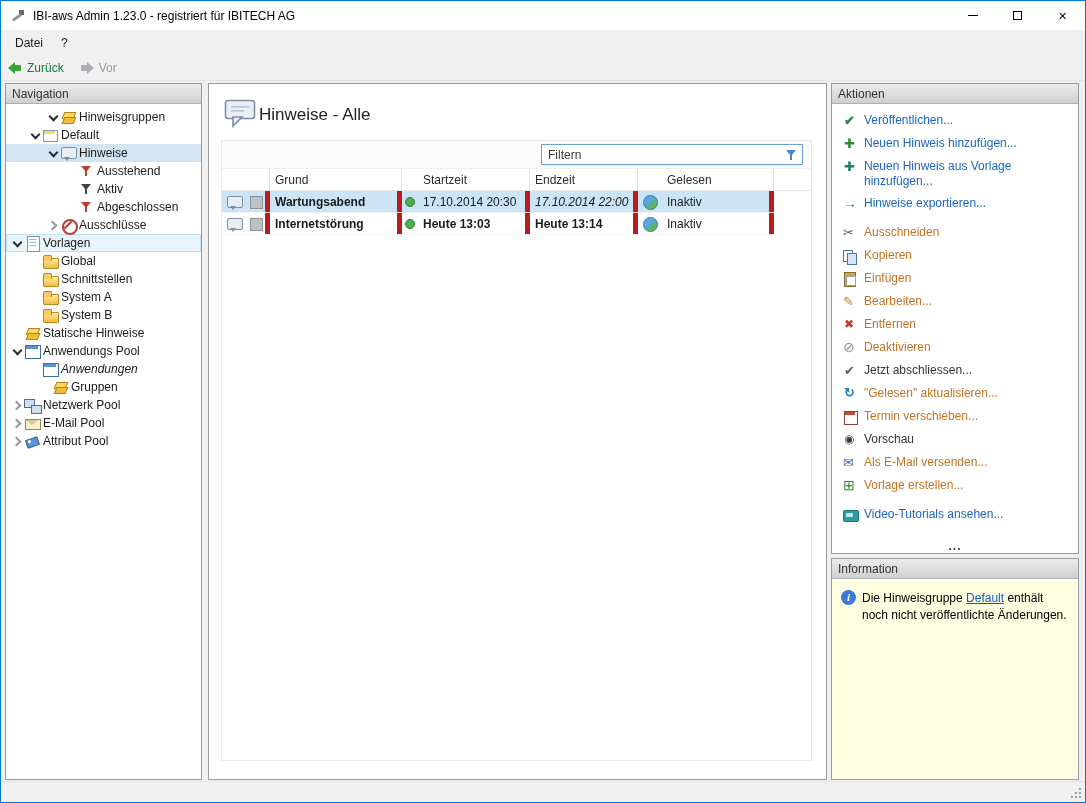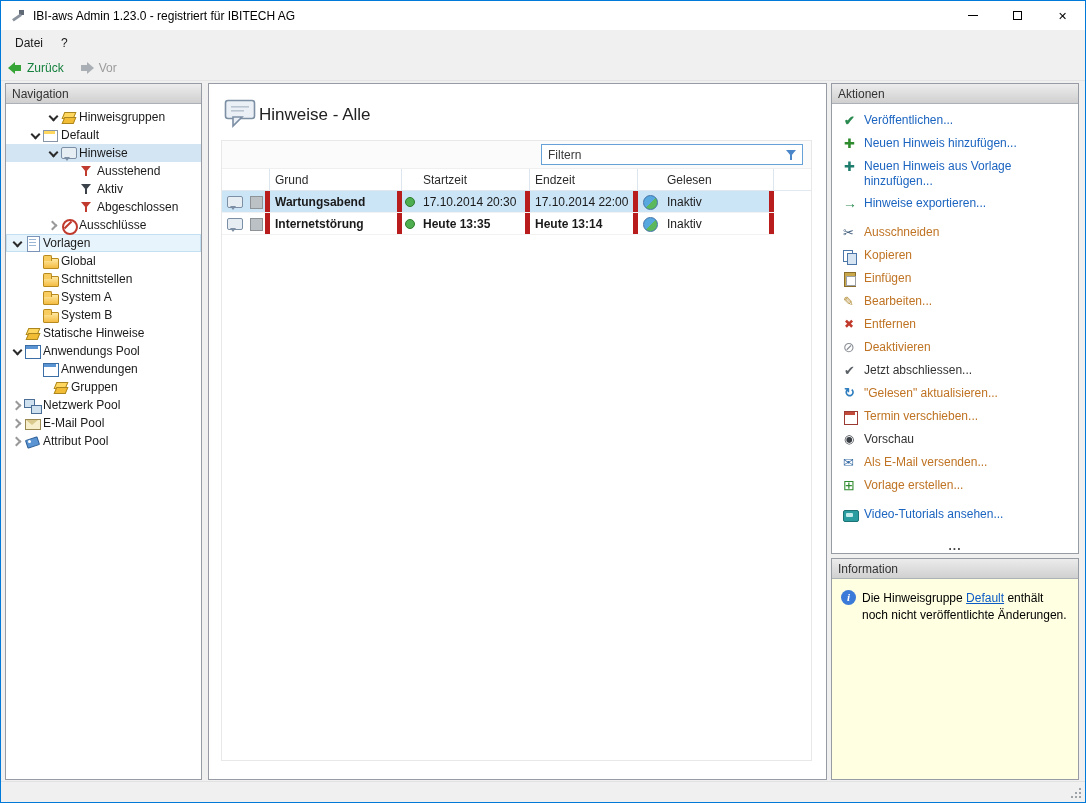--- a/index.html
+++ b/index.html
@@ -284,21 +284,21 @@
         <div class="tree-row" data-name="tree-item-statische-hinweise" style="padding-left: 4px;">
           <span class="expander none" data-name="expander-spacer"></span>
           <span class="icon" data-name="statische-hinweise-stack-icon"></span>
           <span class="tree-label" data-name="tree-item-label">Statische Hinweise</span>
         </div>
         <div class="tree-row" data-name="tree-item-anwendungs-pool" style="padding-left: 4px;">
           <span class="expander expanded" data-name="chevron-down-icon"></span>
           <span class="icon" data-name="anwendungs-pool-icon"></span>
           <span class="tree-label" data-name="tree-item-label">Anwendungs Pool</span>
         </div>
-        <div class="tree-row" data-name="tree-item-anwendungen" style="padding-left: 22px;">
+        <div class="tree-row" data-name="tree-item-anwendungen" style="padding-left: 22px; font-style: italic;">
           <span class="expander none" data-name="expander-spacer"></span>
           <span class="icon" data-name="anwendungen-icon"></span>
           <span class="tree-label" data-name="tree-item-label">Anwendungen</span>
         </div>
         <div class="tree-row" data-name="tree-item-gruppen" style="padding-left: 32px;">
           <span class="expander none" data-name="expander-spacer"></span>
           <span class="icon" data-name="gruppen-stack-icon"></span>
           <span class="tree-label" data-name="tree-item-label">Gruppen</span>
         </div>
         <div class="tree-row" data-name="tree-item-netzwerk-pool" style="padding-left: 4px;">
@@ -355,38 +355,38 @@
               <span class="icon" data-name="hint-row-icon"></span>
             </div>
             <div class="td center sep" data-name="cell-row-flag-icon" style="width: 24px;">
               <span class="icon" data-name="row-flag-icon"></span>
             </div>
             <div class="td grund sep" data-name="cell" style="width: 132px;">Wartungsabend</div>
             <div class="td center" data-name="cell-status-active-icon" style="width: 16px;">
               <span class="icon" data-name="status-active-icon"></span>
             </div>
             <div class="td sep" data-name="cell" style="width: 112px;">17.10.2014 20:30</div>
-            <div class="td sep" data-name="cell" style="width: 108px;">17.10.2014 22:00</div>
+            <div class="td sep" data-name="cell" style="width: 108px; font-style: italic;">17.10.2014 22:00</div>
             <div class="td center" data-name="cell-gelesen-status-icon" style="width: 24px;">
               <span class="icon" data-name="gelesen-status-icon"></span>
             </div>
             <div class="td sep" data-name="cell" style="width: 112px;">Inaktiv</div>
           </div>
           <div class="tbl-row" data-name="table-row-internetstörung">
             <div class="td center" data-name="cell-hint-row-icon" style="width: 24px;">
               <span class="icon" data-name="hint-row-icon"></span>
             </div>
             <div class="td center sep" data-name="cell-row-flag-icon" style="width: 24px;">
               <span class="icon" data-name="row-flag-icon"></span>
             </div>
             <div class="td grund sep" data-name="cell" style="width: 132px;">Internetstörung</div>
             <div class="td center" data-name="cell-status-active-icon" style="width: 16px;">
               <span class="icon" data-name="status-active-icon"></span>
             </div>
-            <div class="td bold sep" data-name="cell" style="width: 112px;">Heute 13:35</div>
+            <div class="td bold sep" data-name="cell" style="width: 112px;">Heute 13:03</div>
             <div class="td bold sep" data-name="cell" style="width: 108px;">Heute 13:14</div>
             <div class="td center" data-name="cell-gelesen-status-icon" style="width: 24px;">
               <span class="icon" data-name="gelesen-status-icon"></span>
             </div>
             <div class="td sep" data-name="cell" style="width: 112px;">Inaktiv</div>
           </div>
         </div>
     </div>
   </div>
 

